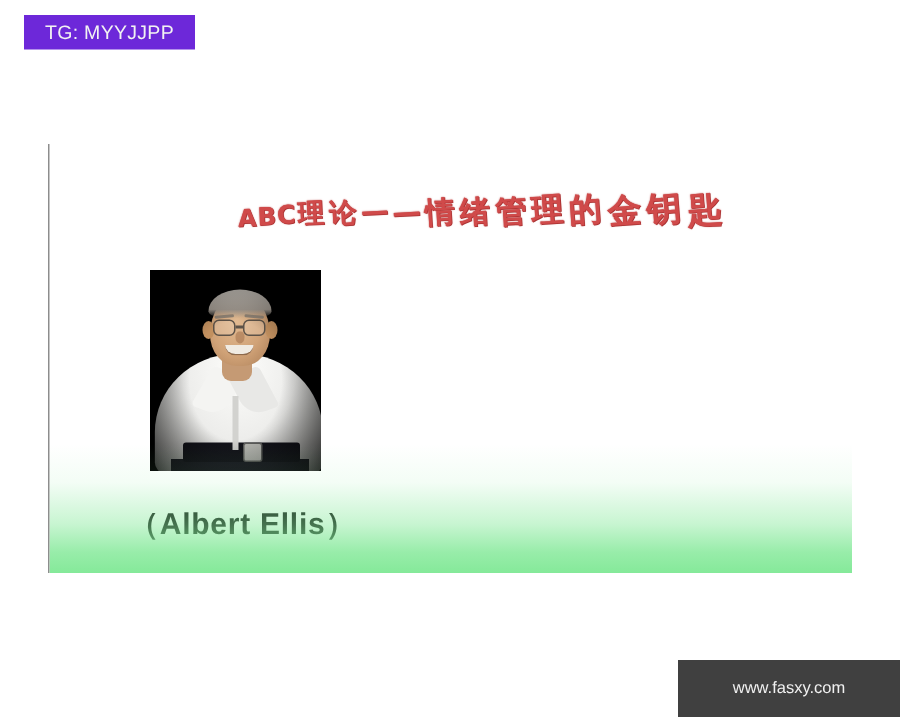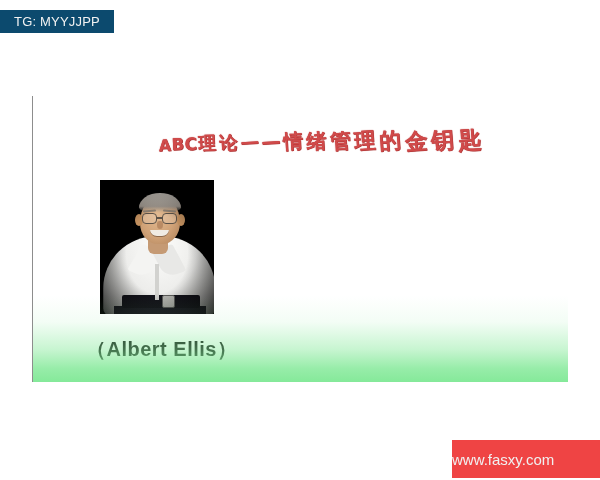--- a/index.html
+++ b/index.html
@@ -11,50 +11,50 @@
     height: 480px;
     background: #ffffff;
     font-family: "Liberation Sans", sans-serif;
     overflow: hidden;
     position: relative;
   }
 
   
   #tg-badge {
     position: absolute;
-    left: 0;
+    left: 16px;
     top: 10px;
     width: 114px;
     height: 23px;
-    background: #0c4a6e;
+    background: #6d28d9;
     color: #f2f2f2;
     font-family: "Liberation Sans", sans-serif;
     font-size: 13px;
     letter-spacing: 0.2px;
     display: flex;
     align-items: center;
     justify-content: center;
     line-height: 1;
     white-space: nowrap;
   }
 
   
   #watermark-badge {
     position: absolute;
     left: 452px;
     top: 440px;
     width: 148px;
     height: 38px;
-    background: #ef4444;
+    background: #404040;
     color: #f0f0f0;
     font-family: "Liberation Sans", sans-serif;
-    font-size: 15px;
+    font-size: 11px;
     display: flex;
     align-items: center;
-    justify-content: flex-start;
+    justify-content: center;
     line-height: 1;
     white-space: nowrap;
   }
 
   
   #slide {
     position: absolute;
     left: 32px;
     top: 96px;
     width: 536px;

